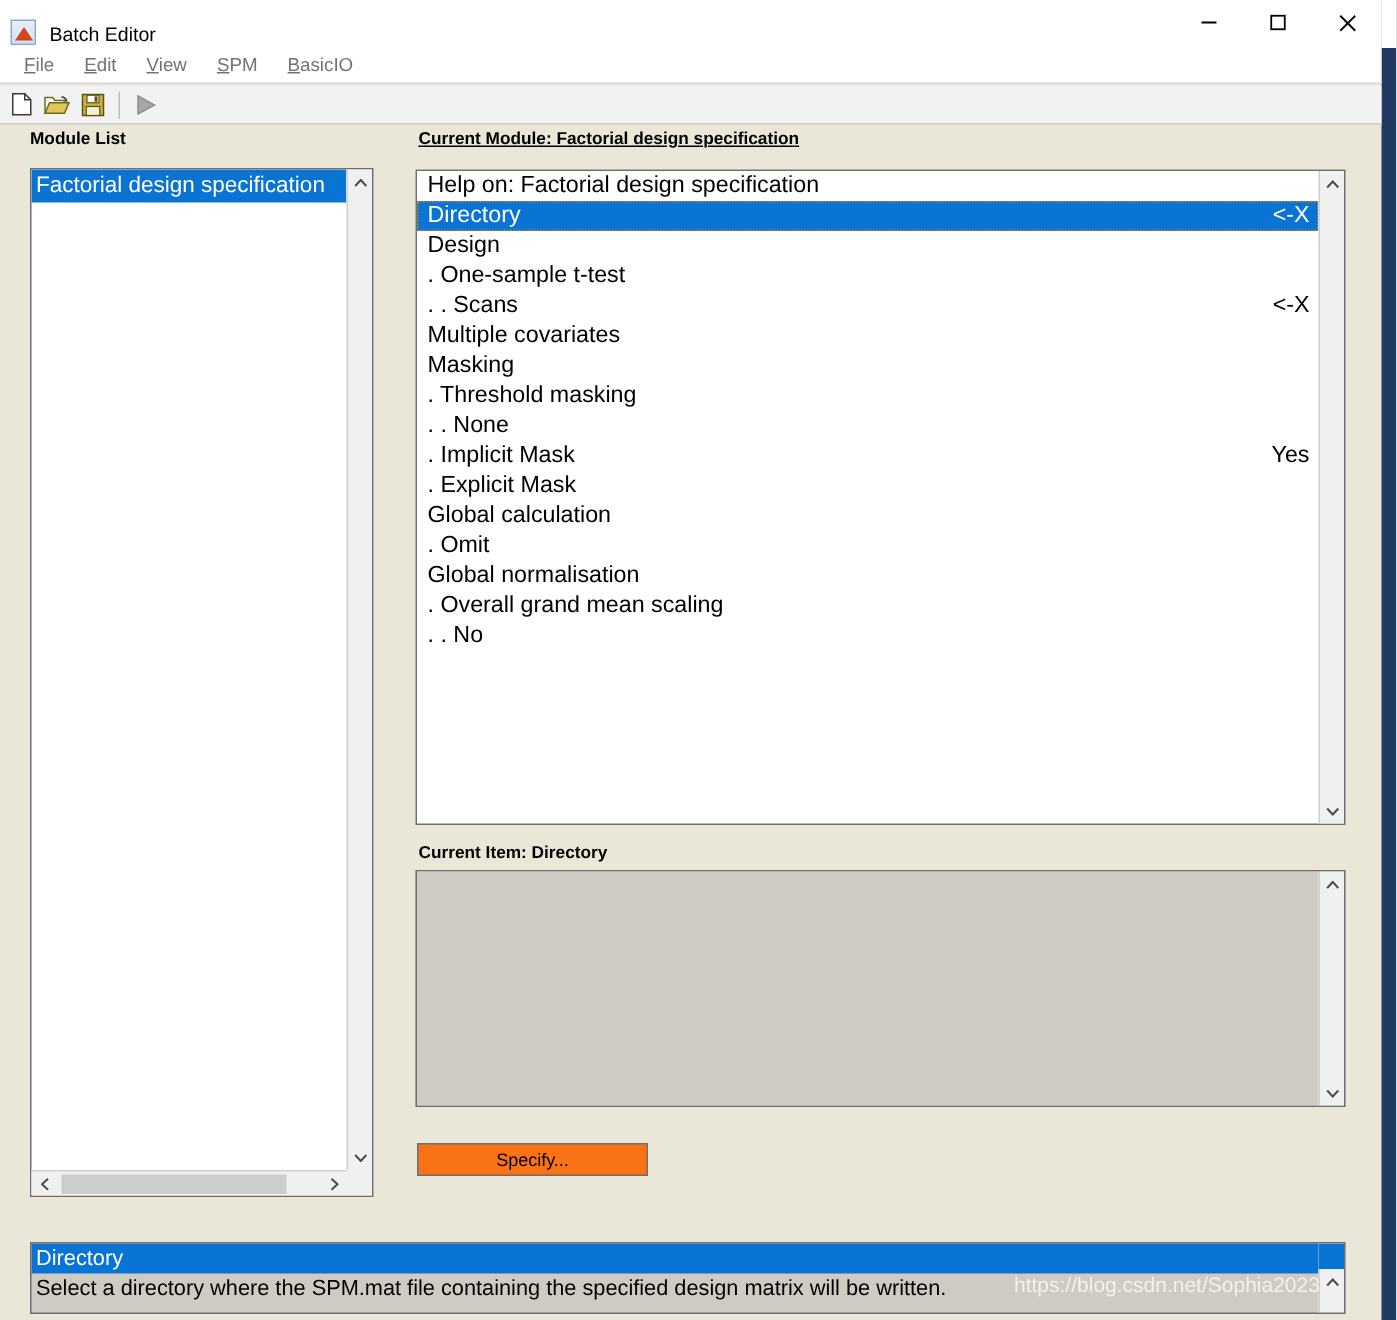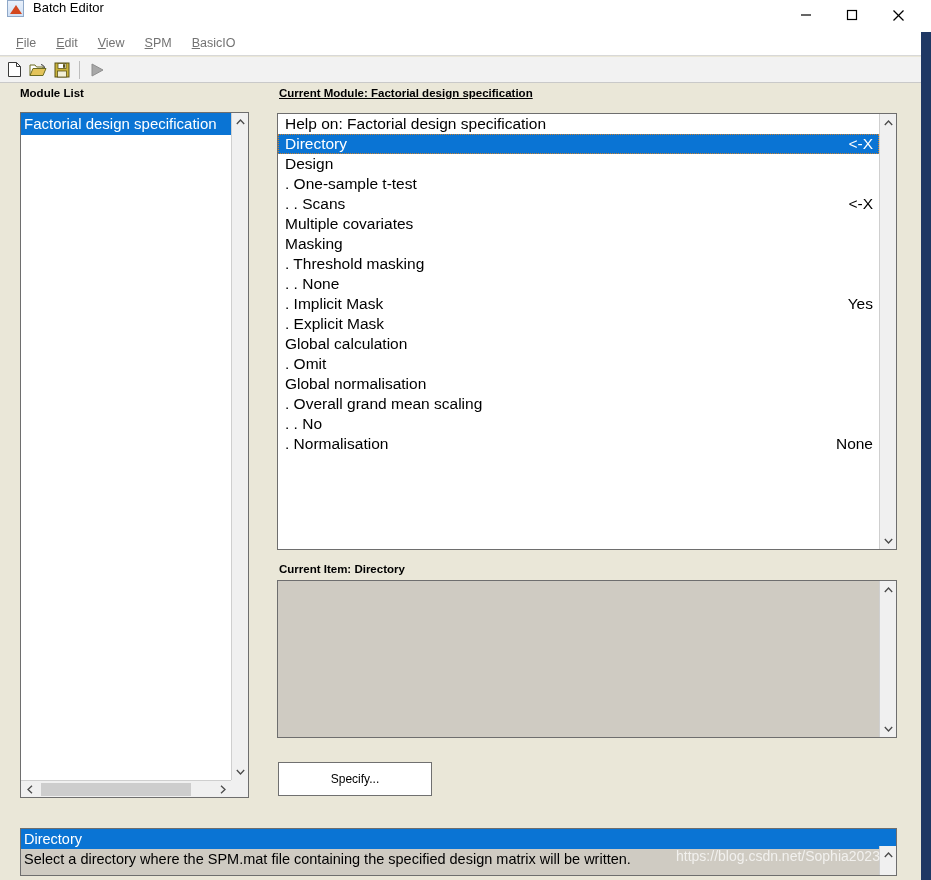--- a/index.html
+++ b/index.html
@@ -15,21 +15,21 @@
     width: 931px; height: 880px;
     background: #EAE7D8;
     overflow: hidden;
   }
 
   
   .titlebar {
     position: absolute; left: 0; top: 0;
     width: 921px; height: 30px;
     background: #ffffff;
-    display: flex; align-items: flex-start;
+    display: flex; align-items: flex-end;
   }
   .title-icon {
     width: 17px; height: 17px;
     margin-left: 7px; margin-right: 9px;
     background: linear-gradient(#e9f0fa, #cfe0f5);
     border: 1px solid #8fa8c8;
     position: relative; flex: none;
   }
   .title-icon::after {
     content: "";
@@ -207,22 +207,22 @@
   .item-inner {
     position: absolute; left: 0; top: 0;
     right: 17px; bottom: 0;
     background: #CFCBC2;
   }
 
   
   .specify-btn {
     position: absolute;
     left: 278px; top: 762px;
-    width: 154px; height: 34px;
-    background: #ffffff;
+    width: 154px; height: 22px;
+    background: #f97316;
     border: 1px solid #707070;
     font-size: 12px; color: #000;
     display: flex; align-items: center; justify-content: center;
     cursor: default;
   }
 
   
   .help-panel {
     position: absolute;
     left: 20px; top: 828px;
@@ -383,21 +383,20 @@
         <div class="row"><span>Masking</span></div>
         <div class="row"><span>. Threshold masking</span></div>
         <div class="row"><span>. . None</span></div>
         <div class="row"><span>. Implicit Mask</span><span class="val">Yes</span></div>
         <div class="row"><span>. Explicit Mask</span></div>
         <div class="row"><span>Global calculation</span></div>
         <div class="row"><span>. Omit</span></div>
         <div class="row"><span>Global normalisation</span></div>
         <div class="row"><span>. Overall grand mean scaling</span></div>
         <div class="row"><span>. . No</span></div>
-        <div class="row"><span>. Normalisation</span><span class="val">None</span></div>
       </div>
     <div class="sb-v full">
       <div class="sb-arrow up">
         <svg width="9" height="6" viewBox="0 0 9 6">
             <path d="M0.8 5 L4.5 1 L8.2 5" fill="none" stroke="currentColor" stroke-width="1.3"></path>
           </svg>
       </div>
       <div class="sb-arrow down">
         <svg width="9" height="6" viewBox="0 0 9 6">
             <path d="M0.8 1 L4.5 5 L8.2 1" fill="none" stroke="currentColor" stroke-width="1.3"></path>

